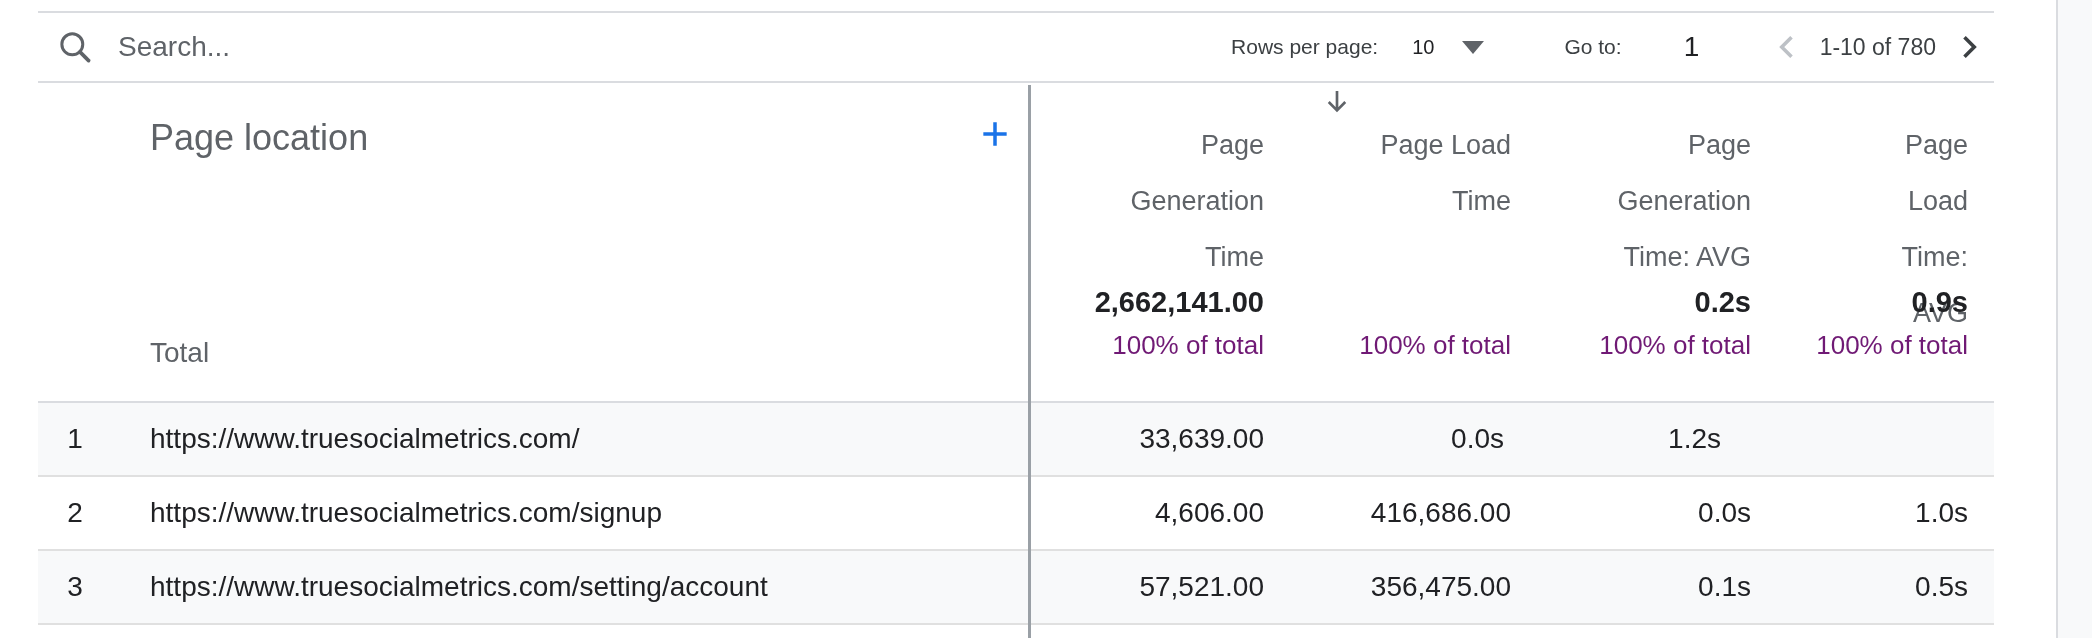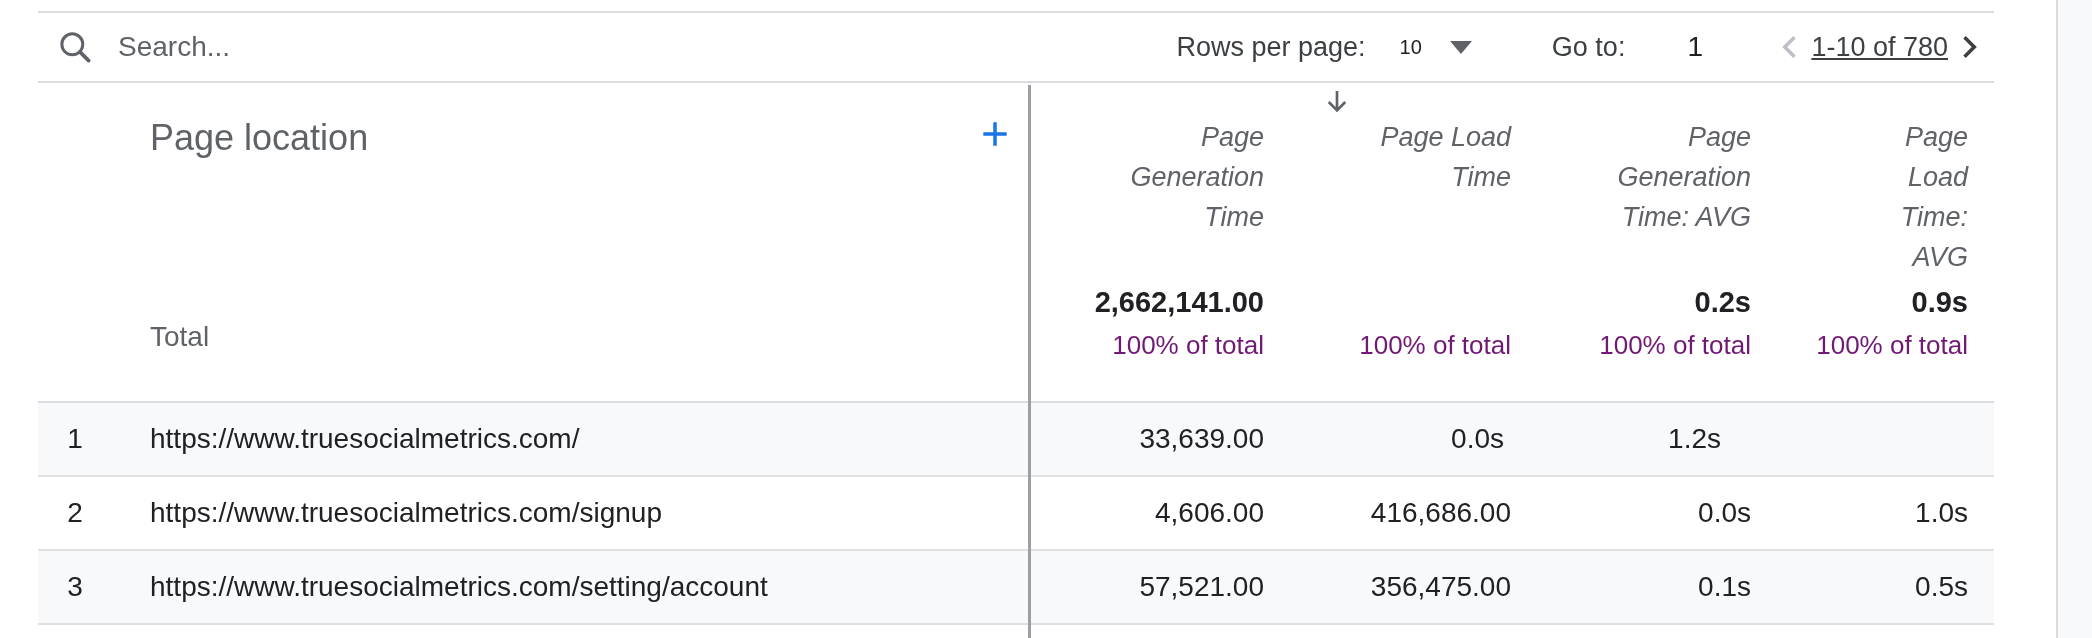--- a/index.html
+++ b/index.html
@@ -28,21 +28,21 @@
   }
   .search-wrap { display:flex; align-items:center; gap:24px; padding-left:18px; flex:1 1 auto; }
   .search-icon { width:38px; height:38px; flex:0 0 auto; color:#5f6368; }
   .search-input {
     border:none; outline:none; background:transparent;
     font-family:inherit; font-size:28px; color:#202124; width:560px;
   }
   .search-input::placeholder { color:#5f6368; opacity:1; }
 
   .pager { display:flex; align-items:center; flex:0 0 auto; padding-right:6px; }
-  .pager-label { font-size:27px; color:#3c4043; white-space:nowrap; }
+  .pager-label { font-size:21px; color:#3c4043; white-space:nowrap; }
   .pager-value { font-size:20px; color:#202124; white-space:nowrap; }
   .rpp-label { margin-right:34px; }
   .rpp-select { display:flex; align-items:center; cursor:pointer; }
   .caret-down {
     width:0; height:0; margin-left:28px;
     border-left:11px solid transparent; border-right:11px solid transparent;
     border-top:13px solid #5f6368;
   }
   .goto-label { margin-left:80px; margin-right:46px; }
   .goto-input {
@@ -51,21 +51,21 @@
     width:48px; text-align:center;
   }
   .page-btn {
     background:none; border:none; padding:0; margin:0;
     width:38px; height:38px; display:flex; align-items:center; justify-content:center;
     cursor:pointer;
   }
   .prev-btn { margin-left:52px; color:#bdc1c6; }
   .next-btn { color:#3c4043; }
   .chev { width:36px; height:36px; }
-  .range-text { font-size:27px; color:#3c4043; margin:0 2px; white-space:nowrap;text-decoration:underline; }
+  .range-text { font-size:23px; color:#3c4043; margin:0 14px; white-space:nowrap; }
 
   
   .cols { display:flex; }
   .c-num  { flex:0 0 74px; }
   .c-dim  { flex:0 0 916px; padding-left:38px; }
   .c-gap  { flex:0 0 3px; }
   .c-m1   { flex:0 0 233px; }
   .c-m2   { flex:0 0 247px; }
   .c-m3   { flex:0 0 240px; }
   .c-m4   { flex:0 0 243px; padding-right:26px; }
@@ -88,36 +88,36 @@
     width:46px; height:46px;
     background:none; border:none; cursor:pointer;
     display:flex; align-items:center; justify-content:center;
     color:#1a73e8;
   }
   .plus-icon { width:40px; height:40px; }
 
   .mh-wrap { position:relative; height:100%; padding-top:34px; }
   .mh-label {
     font-size:27px; font-weight:500; color:#5f6368;
-    line-height:40px; text-align:right; white-space:pre-line;font-style:italic;
+    line-height:56px; text-align:right; white-space:pre-line;
   }
   .sort-icon {
     position:absolute; top:2px; right:158px;
     width:32px; height:32px; color:#5f6368;
   }
   .total-value {
     position:absolute; right:0; top:203px;
     font-size:29px; font-weight:600; color:#202124; white-space:nowrap;
   }
   .total-pct {
     position:absolute; right:0; top:247px;
     font-size:26px; color:#701a75; white-space:nowrap;
   }
   .total-label {
-    position:absolute; top:238px; left:38px;
+    position:absolute; top:254px; left:38px;
     font-size:28px; color:#5f6368;
   }
 
   
   .trow {
     height:74px;
     border-bottom:2px solid #e0e0e0;
     align-items:center;
   }
   .trow.alt { background:#f8f9fa; }

